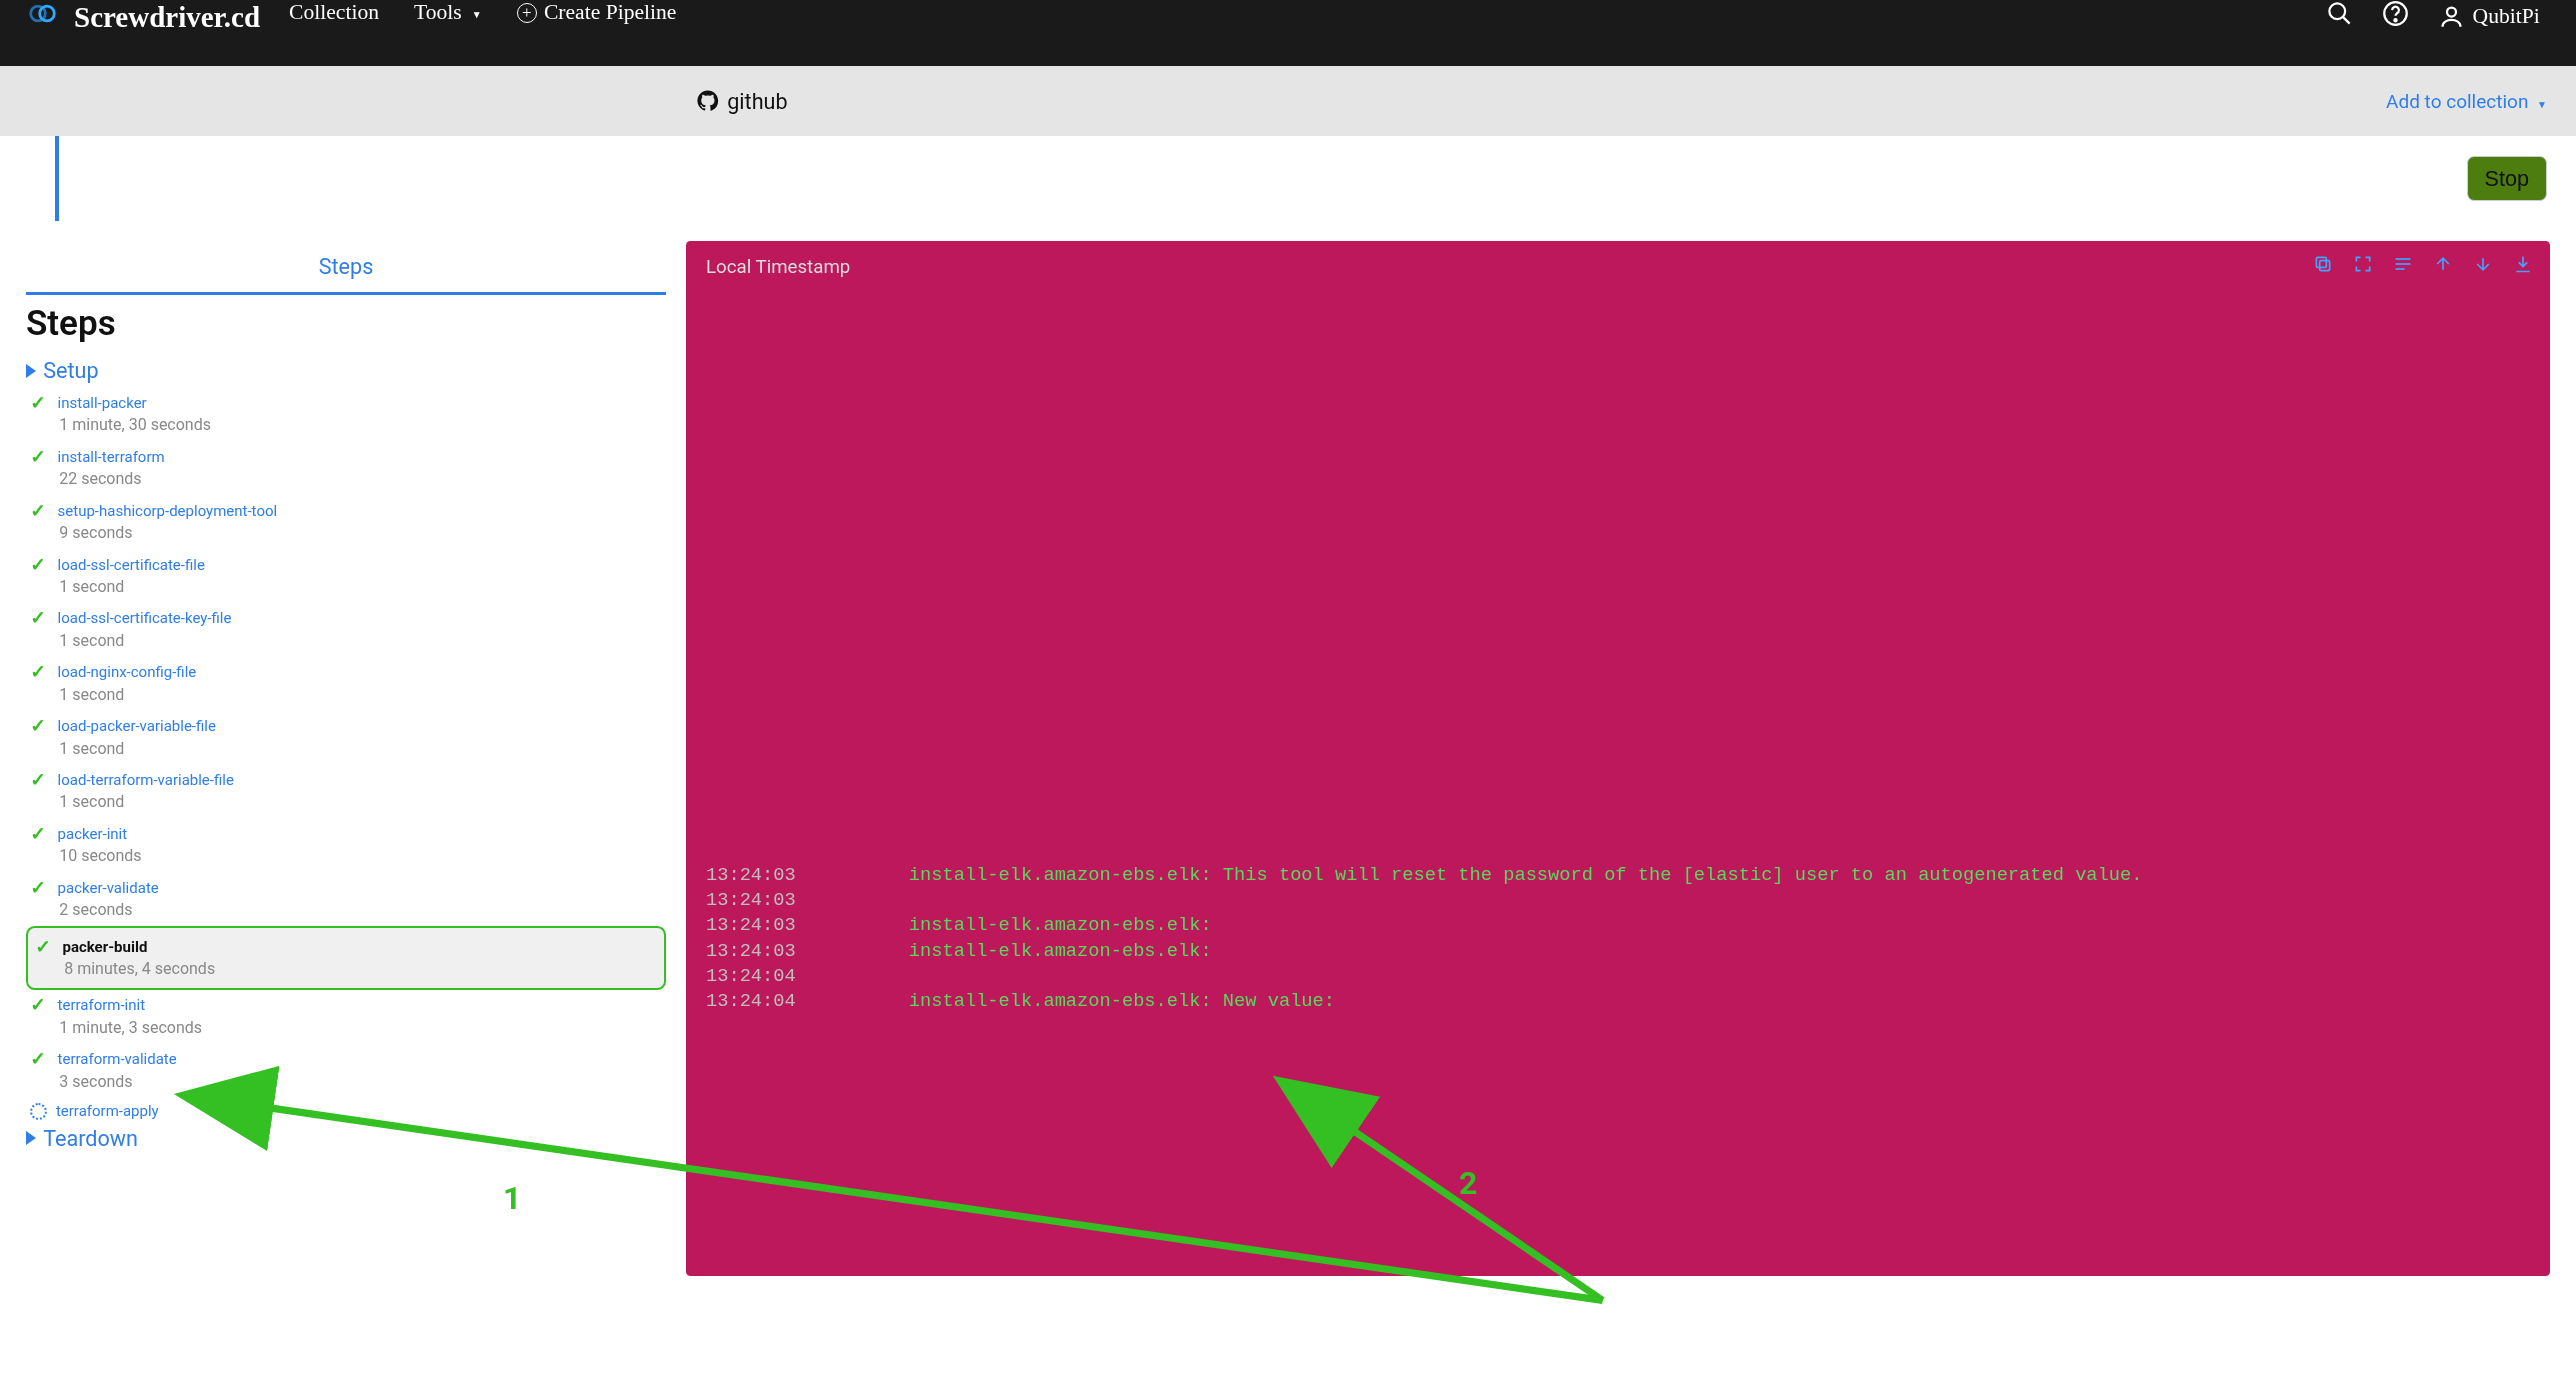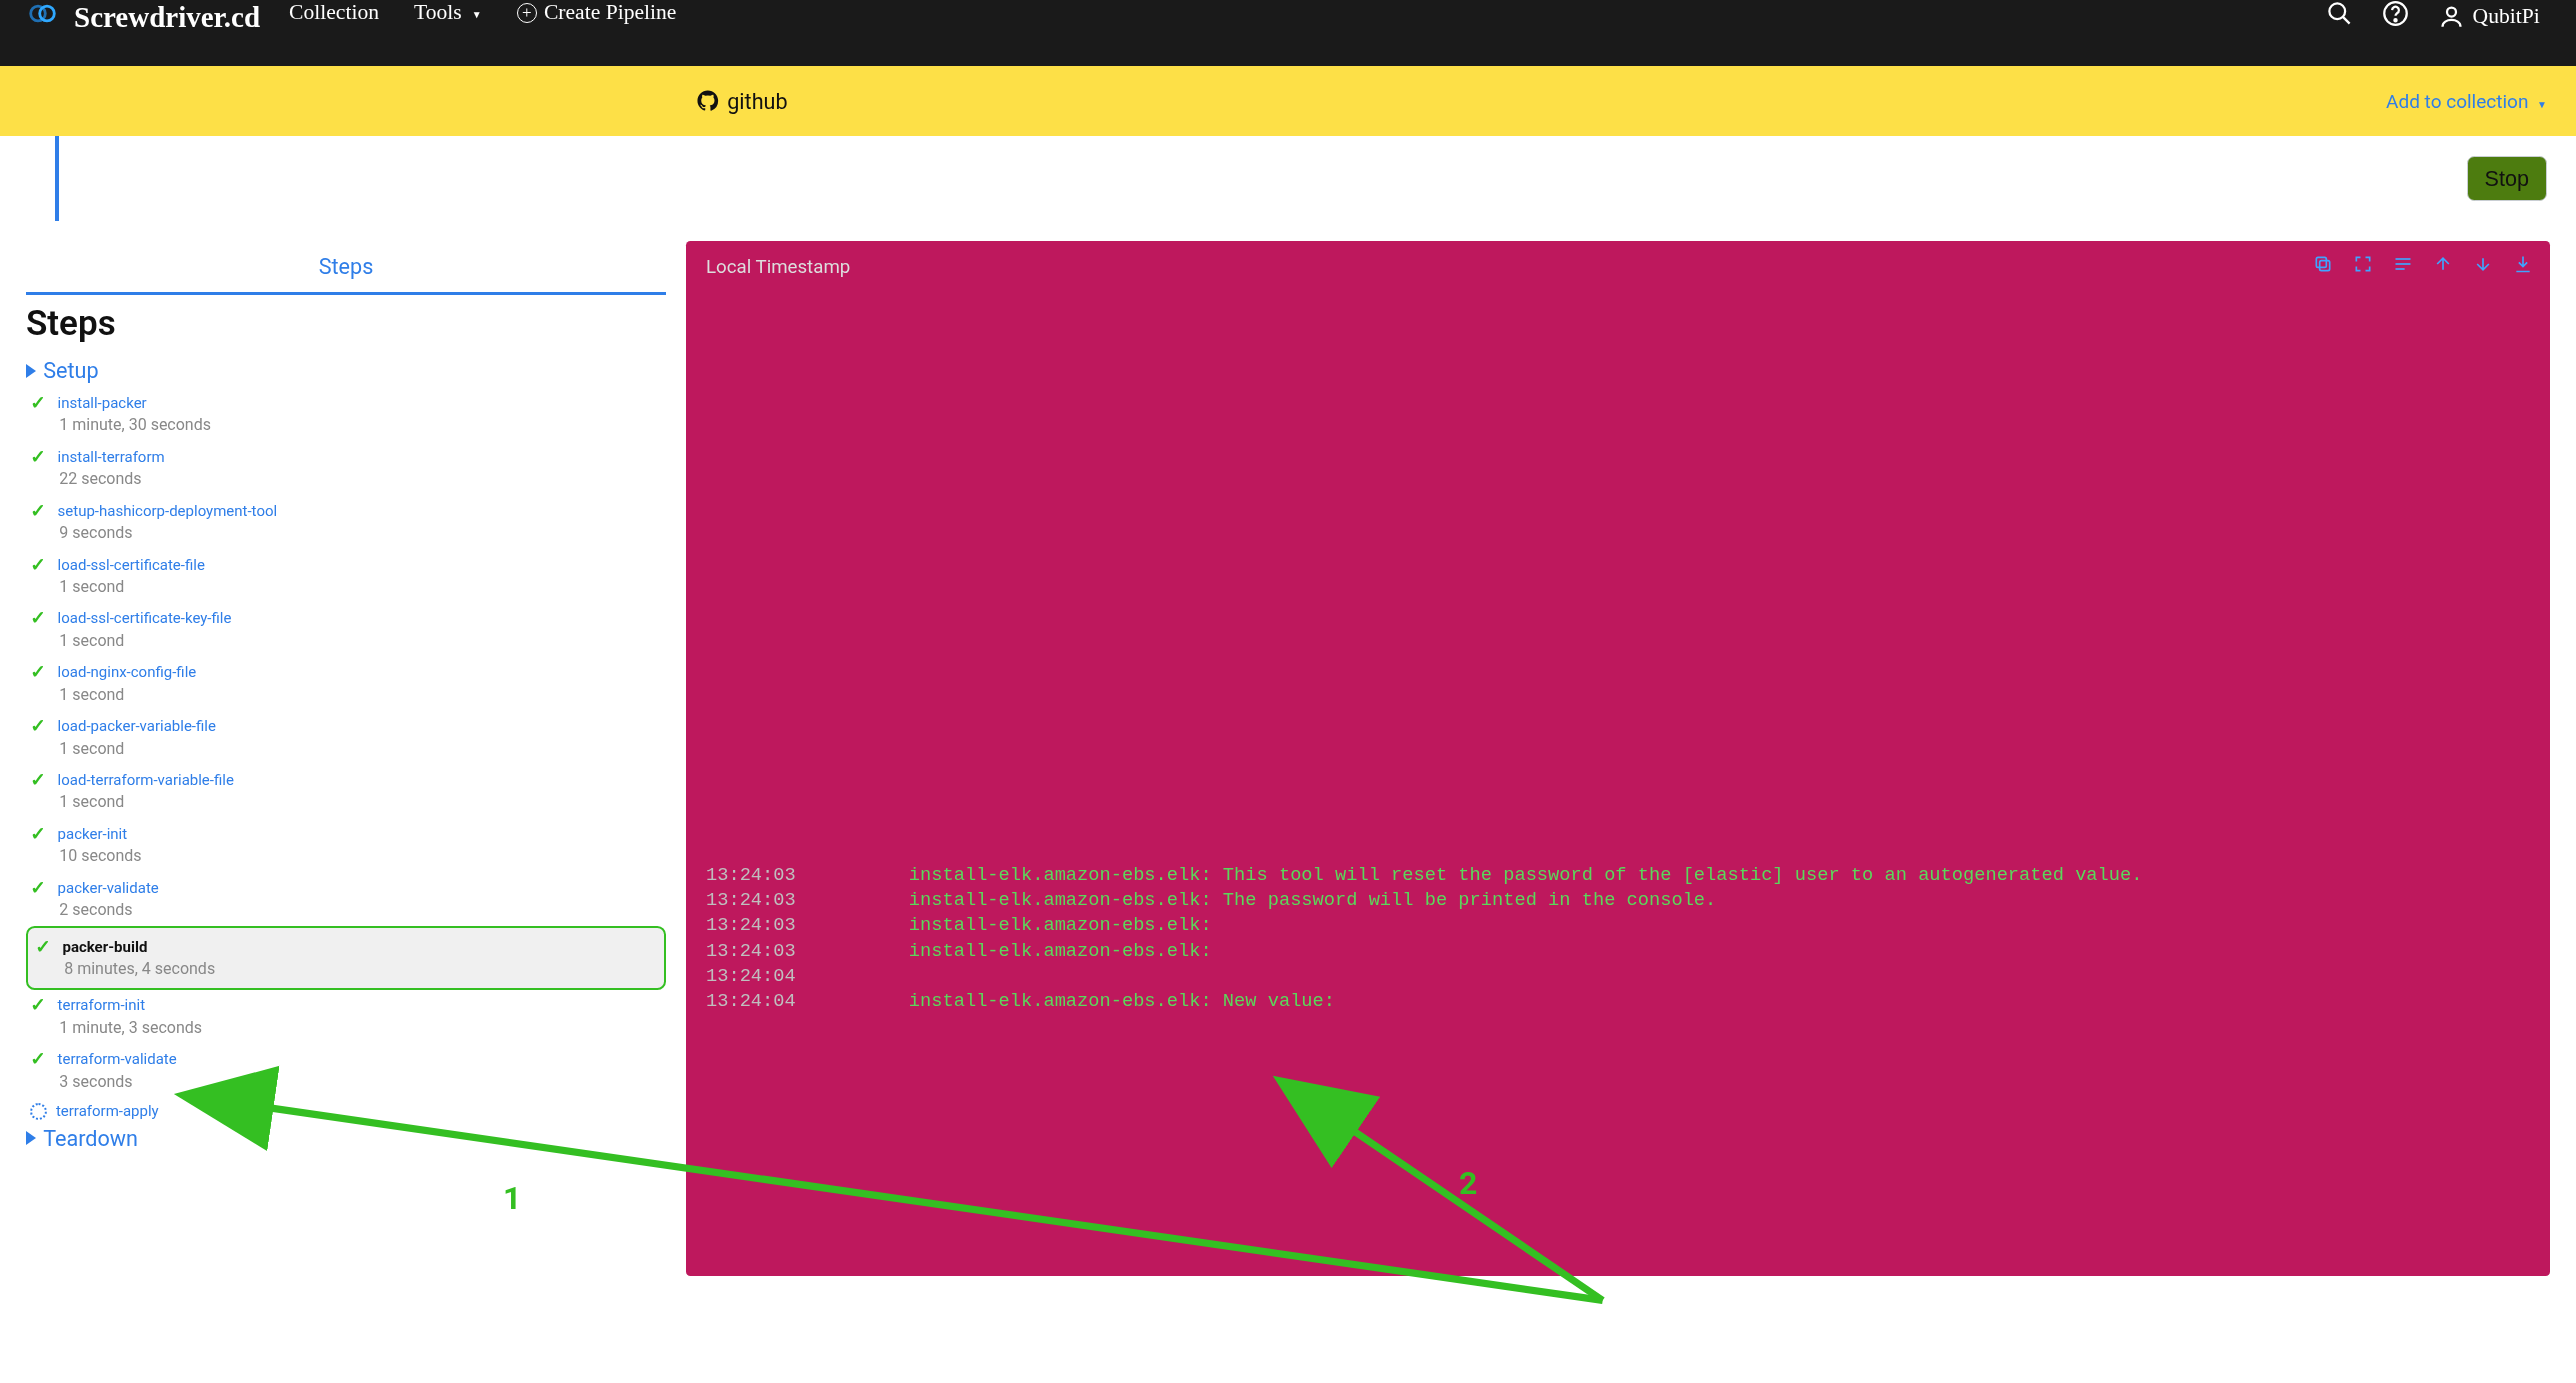--- a/index.html
+++ b/index.html
@@ -12,21 +12,21 @@
   .nav-links { display: flex; align-items: center; gap: 35px; }
   .nav-link { color: #fff; font-size: 21.6px; cursor: pointer; display: flex; align-items: center; gap: 7.2px; }
   .nav-link .caret::after { content: "▼"; font-size: 10px; margin-left: 2.9px; position: relative; top: -1.4px; }
   .nav-link .plus-icon { width: 20px; height: 20px; border: 1.8px solid #fff; border-radius: 50%; display: inline-flex; align-items: center; justify-content: center; font-size: 17px; line-height: 1; }
   .topbar-right { margin-left: auto; display: flex; align-items: center; gap: 29px; }
   .topbar-right .icon { color: #fff; cursor: pointer; }
   .icon-svg { width: 27px; height: 27px; display: inline-block; }
   .user-chip { display: flex; align-items: center; gap: 7.2px; font-size: 21.6px; cursor: pointer; }
 
   
-  .subheader { background: #fde047; height: 70px; display: flex; align-items: center; padding: 0 29px 0 50px; position: relative; }
+  .subheader { background: #e5e5e5; height: 70px; display: flex; align-items: center; padding: 0 29px 0 50px; position: relative; }
   .subheader .provider { display: flex; align-items: center; gap: 8.6px; margin-left: 647px; font-size: 21.6px; color: #111; }
   .subheader .addcoll { margin-left: auto; color: #2f7ee8; font-size: 19px; cursor: pointer; display: flex; align-items: center; gap: 5.8px; }
   .subheader .addcoll .caret::after { content: "▼"; font-size: 10px; margin-left: 2.9px; }
 
   
   .statusrow { height: 85px; background: #fff; position: relative; display: flex; align-items: center; padding: 0 29px 0 0; }
   .statusrow .blue-edge { position: absolute; left: 55px; top: 0; bottom: 0; width: 4.3px; background: #2f7ee8; }
   .statusrow .stop-btn { margin-left: auto; border: 1.4px solid #c9ced3; border-radius: 7.2px; padding: 8.6px 17px; font-size: 21.6px; background: #4d7c0f; cursor: pointer; color: #111; }
 
   
@@ -290,21 +290,21 @@
           <svg width="20" height="20" viewBox="0 0 24 24" fill="none" stroke="#3fa4ff" stroke-width="2">
               <path d="M12 3v12M7 10l5 5 5-5M4 21h16"></path>
             </svg>
         </span>
       </div>
     </div>
     <div class="log-body">
       <div class="log-gap"></div>
       <div id="log-lines">
           <div class="log-line"><span class="log-ts">13:24:03</span><span class="log-msg">    install-elk.amazon-ebs.elk: This tool will reset the password of the [elastic] user to an autogenerated value.</span></div>
-          <div class="log-line"><span class="log-ts">13:24:03</span><span class="log-msg">    install-elk.amazon-ebs.elk: The password will be printed in the console.</span></div>
+          <div class="log-line"><span class="log-ts">13:24:03</span></div>
           <div class="log-line"><span class="log-ts">13:24:03</span><span class="log-msg">    install-elk.amazon-ebs.elk:</span></div>
           <div class="log-line"><span class="log-ts">13:24:03</span><span class="log-msg">    install-elk.amazon-ebs.elk:</span></div>
           <div class="log-line"><span class="log-ts">13:24:04</span></div>
           <div class="log-line"><span class="log-ts">13:24:04</span><span class="log-msg">    install-elk.amazon-ebs.elk: New value:</span></div>
         </div>
     </div>
   </div>
 </div>
 
 <svg class="overlay" width="2576" height="1384" viewBox="0 0 3584 1925">

